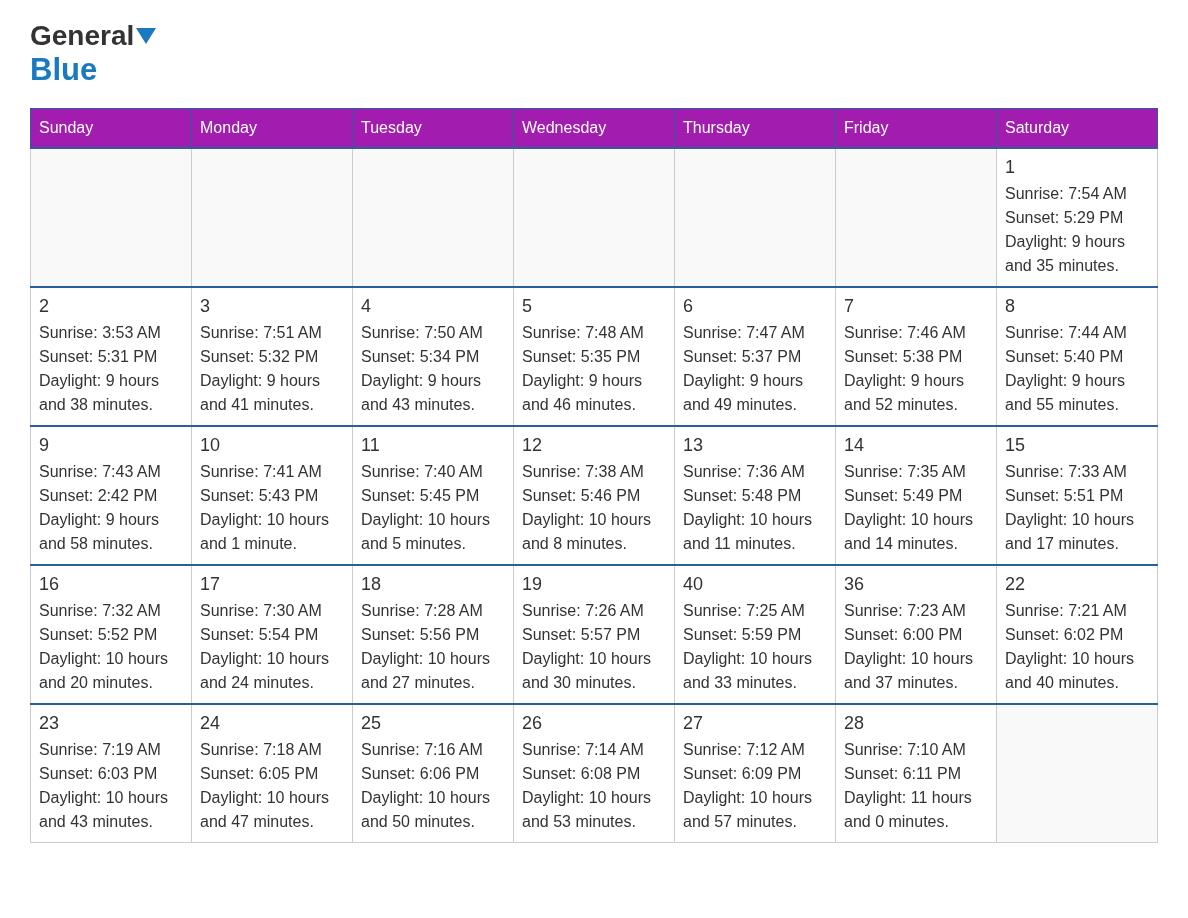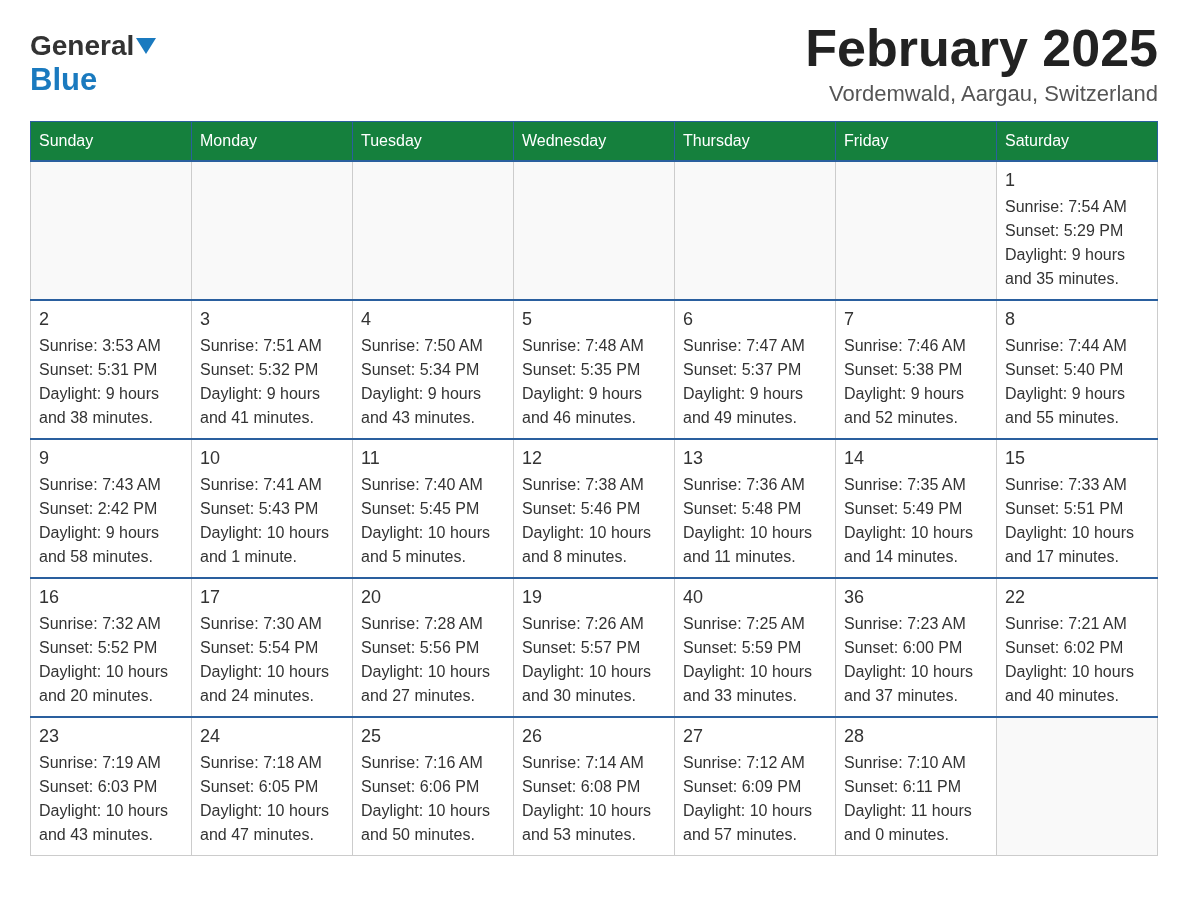--- a/index.html
+++ b/index.html
@@ -7,22 +7,22 @@
       font-family: Arial, sans-serif;
       background: #fff;
       color: #333;
       padding: 20px 30px;
       width: 1188px;
       min-height: 918px;
     }
     .header {
       display: flex;
       justify-content: space-between;
-      align-items: center;
-      margin-bottom: 14px;
+      align-items: flex-end;
+      margin-bottom: 20px;
     }
     .logo {
       display: flex;
       flex-direction: column;
       align-items: flex-start;
     }
     .logo-text {
       font-size: 28px;
       font-weight: bold;
       color: #333;
@@ -58,21 +58,21 @@
       font-size: 22px;
       color: #555;
       margin-top: 4px;
     }
     .calendar {
       width: 100%;
       border-collapse: collapse;
       margin-top: 10px;
     }
     .calendar th {
-      background-color: #15803d;
+      background-color: #a21caf;
       color: #fff;
       padding: 10px 8px;
       text-align: left;
       font-size: 16px;
       font-weight: normal;
       border: 1px solid #2a5f9e;
     }
     .calendar td {
       vertical-align: top;
       padding: 8px;
@@ -104,24 +104,20 @@
 </head>
 <body>
 
 <div class="header">
   <div class="logo">
     <div class="logo-text">
       <span class="logo-general">General</span>
       <span class="logo-triangle"></span>
     </div>
     <div class="logo-blue">Blue</div>
-  </div>
-  <div class="title-section">
-    <div class="month-title">February 2025</div>
-    <div class="location-title">Vordemwald, Aargau, Switzerland</div>
   </div>
 </div>
 
 <table class="calendar">
   <thead>
     <tr>
     <th>Sunday</th>
         <th>Monday</th>
         <th>Tuesday</th>
         <th>Wednesday</th>
@@ -240,21 +236,21 @@
 Sunset: 5:52 PM
 Daylight: 10 hours and 20 minutes.</div>
         </td>
         <td>
           <span class="day-number">17</span>
           <div class="day-info">Sunrise: 7:30 AM
 Sunset: 5:54 PM
 Daylight: 10 hours and 24 minutes.</div>
         </td>
         <td>
-          <span class="day-number">20</span>
+          <span class="day-number">18</span>
           <div class="day-info">Sunrise: 7:28 AM
 Sunset: 5:56 PM
 Daylight: 10 hours and 27 minutes.</div>
         </td>
         <td>
           <span class="day-number">19</span>
           <div class="day-info">Sunrise: 7:26 AM
 Sunset: 5:57 PM
 Daylight: 10 hours and 30 minutes.</div>
         </td>

